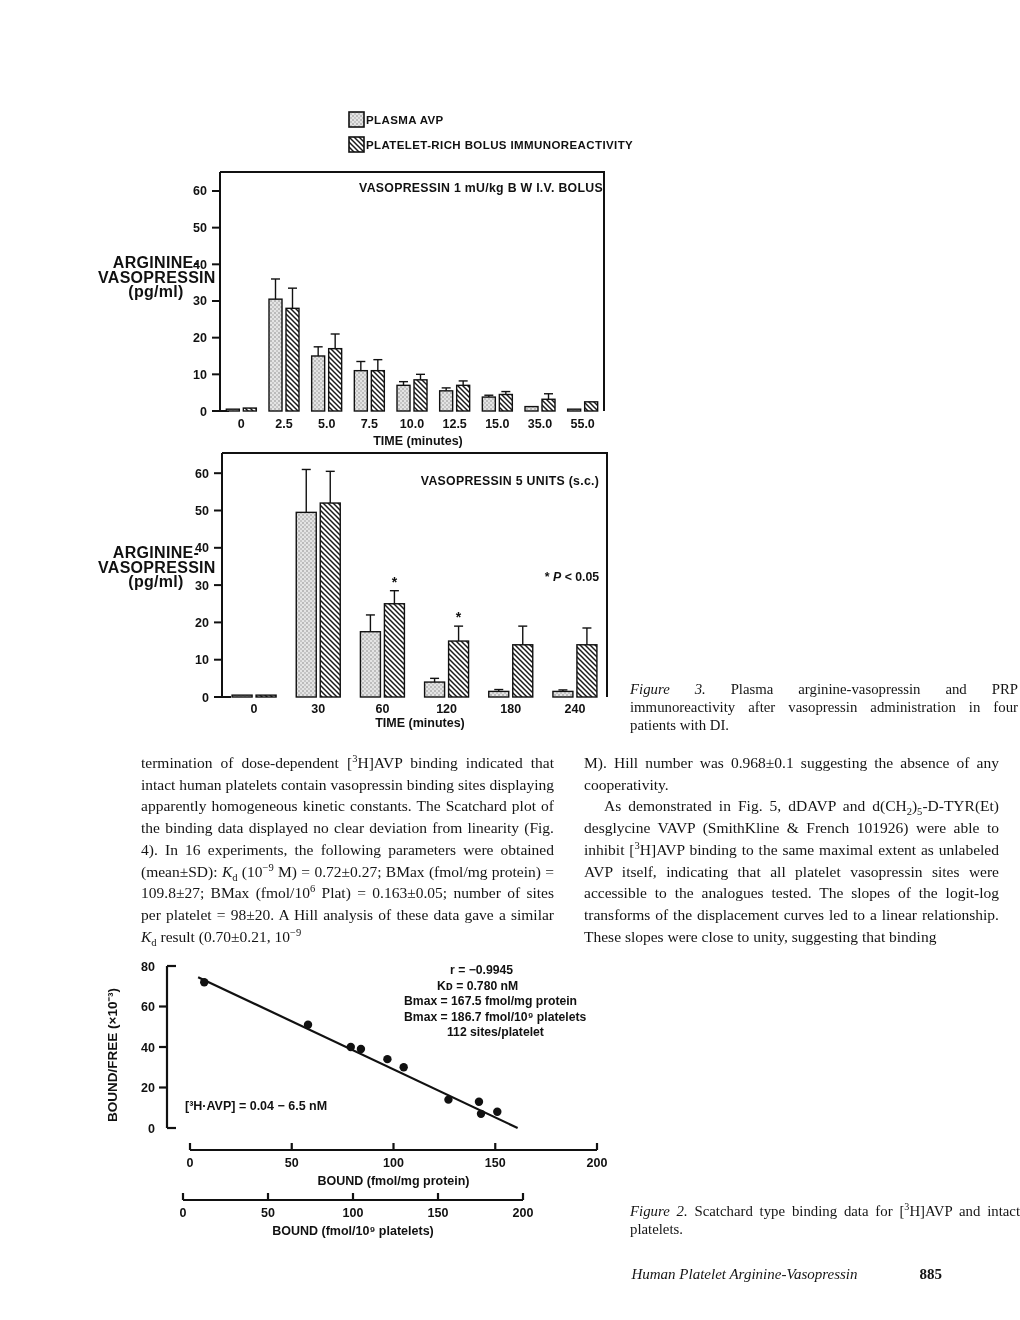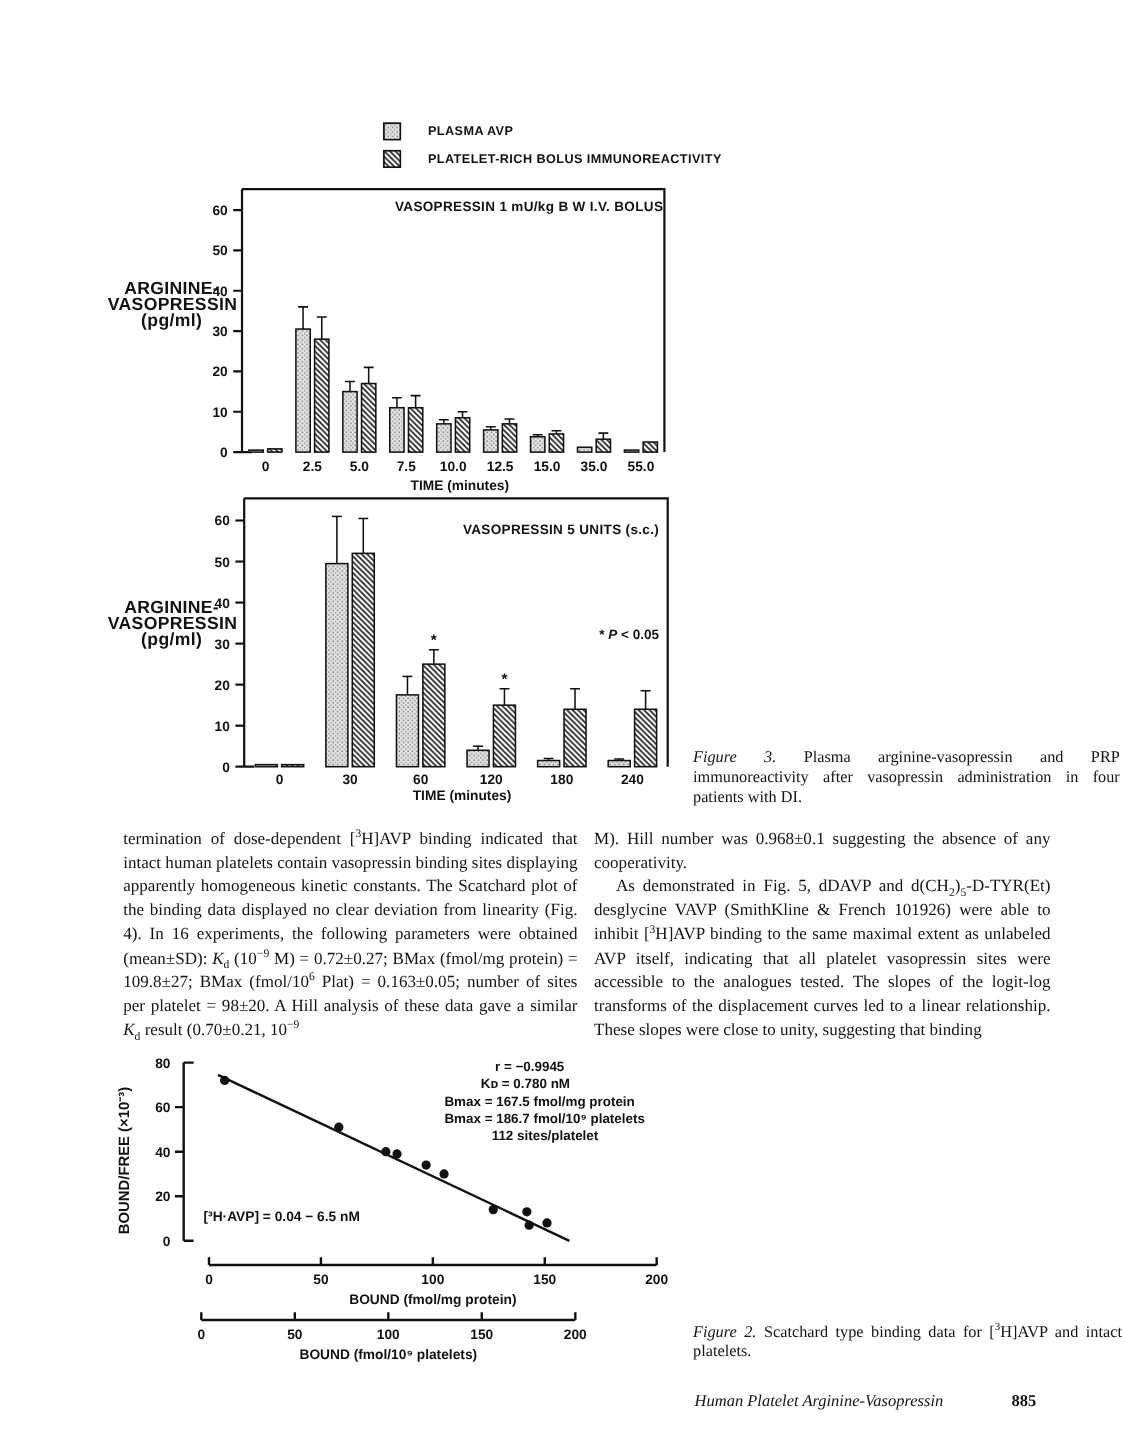--- a/index.html
+++ b/index.html
@@ -10,23 +10,23 @@
   .abs{position:absolute;}
   .chart-ylabel{
     font-family:"Liberation Sans",sans-serif;font-weight:700;font-size:16px;
     letter-spacing:.3px;text-align:center;line-height:14.5px;color:#111;
   }
   .legend{left:348px;top:111px;}
   .legend-row{display:flex;align-items:center;margin-bottom:8px;}
   .legend-swatch{width:17px;height:17px;display:block;}
   .legend-label{
     font-family:"Liberation Sans",sans-serif;font-weight:700;font-size:11.5px;
-    letter-spacing:.4px;margin-left:24px;color:#111;text-align:right;
+    letter-spacing:.4px;margin-left:1px;color:#111;text-align:right;
   }
-  .bodycol{width:413px;font-size:15.5px;line-height:21.7px;text-align:justify;}
+  .bodycol{width:413px;font-size:15.5px;line-height:21.7px;text-align:justify;margin-left:29px;}
   .bodycol p{margin:0;}
   .p-indent{text-indent:20px;}
   .caption{font-size:14.8px;line-height:17.8px;text-align:justify;}
   .footerline{left:0;top:1266px;width:942px;text-align:right;font-size:15px;font-style:italic;}
   .footer-page{font-style:normal;font-weight:700;margin-left:22px;padding-left:40px;}
   sup,sub{font-size:68%;line-height:0;}
   svg text{fill:#111;}
   .ct{font-family:"Liberation Sans",sans-serif;font-weight:700;}
 </style>
 </head>
@@ -209,21 +209,21 @@
     <text class="ct" x="400" y="35" text-anchor="middle" font-size="12.3" letter-spacing=".3">VASOPRESSIN 5 UNITS (s.c.)</text>
     <text class="ct" x="310" y="277" text-anchor="middle" font-size="12.5">TIME (minutes)</text>
     <text class="ct" x="462" y="131" text-anchor="middle" font-size="12.3"><tspan>* </tspan><tspan font-style="italic">P</tspan><tspan> &lt; 0.05</tspan></text>
   </svg>
 
 <div class="abs caption" style="left:630px;top:681px;width:388px;"><i>Figure 3.</i> Plasma arginine-vasopressin and PRP immunoreactivity after vasopressin administration in four patients with DI.</div>
 
 <div class="abs bodycol" style="left:112px;top:752px;">
   <p>termination of dose-dependent [<sup>3</sup>H]AVP binding indicated that intact human platelets contain vasopressin binding sites displaying apparently homogeneous kinetic constants. The Scatchard plot of the binding data displayed no clear deviation from linearity (Fig. 4). In 16 experiments, the following parameters were obtained (mean±SD): <i>K</i><sub>d</sub> (10<sup>−9</sup> M) = 0.72±0.27; BMax (fmol/mg protein) = 109.8±27; BMax (fmol/10<sup>6</sup> Plat) = 0.163±0.05; number of sites per platelet = 98±20. A Hill analysis of these data gave a similar <i>K</i><sub>d</sub> result (0.70±0.21, 10<sup>−9</sup></p>
 </div>
-<div class="abs bodycol" style="left:540px;top:752px;width:415px;">
+<div class="abs bodycol" style="left:555px;top:752px;width:415px;">
   <p>M). Hill number was 0.968±0.1 suggesting the absence of any cooperativity.</p>
   <p class="p-indent">As demonstrated in Fig. 5, dDAVP and d(CH<sub>2</sub>)<sub>5</sub>-D-TYR(Et) desglycine VAVP (SmithKline &amp; French 101926) were able to inhibit [<sup>3</sup>H]AVP binding to the same maximal extent as unlabeled AVP itself, indicating that all platelet vasopressin sites were accessible to the analogues tested. The slopes of the logit-log transforms of the displacement curves led to a linear relationship. These slopes were close to unity, suggesting that binding</p>
 </div>
 
 <svg id="scatter" class="abs" style="left:95px;top:948px;" width="525" height="300">
     <line x1="72" y1="18" x2="72" y2="180" stroke="#111" stroke-width="2.2"></line>
     <line x1="72" y1="180" x2="81" y2="180" stroke="#111" stroke-width="2.2"></line>
     <text class="ct" x="60" y="184.5" text-anchor="end" font-size="12.5">0</text>
     <line x1="64" y1="139.5" x2="72" y2="139.5" stroke="#111" stroke-width="2.2"></line>
     <text class="ct" x="60" y="144" text-anchor="end" font-size="12.5">20</text>

